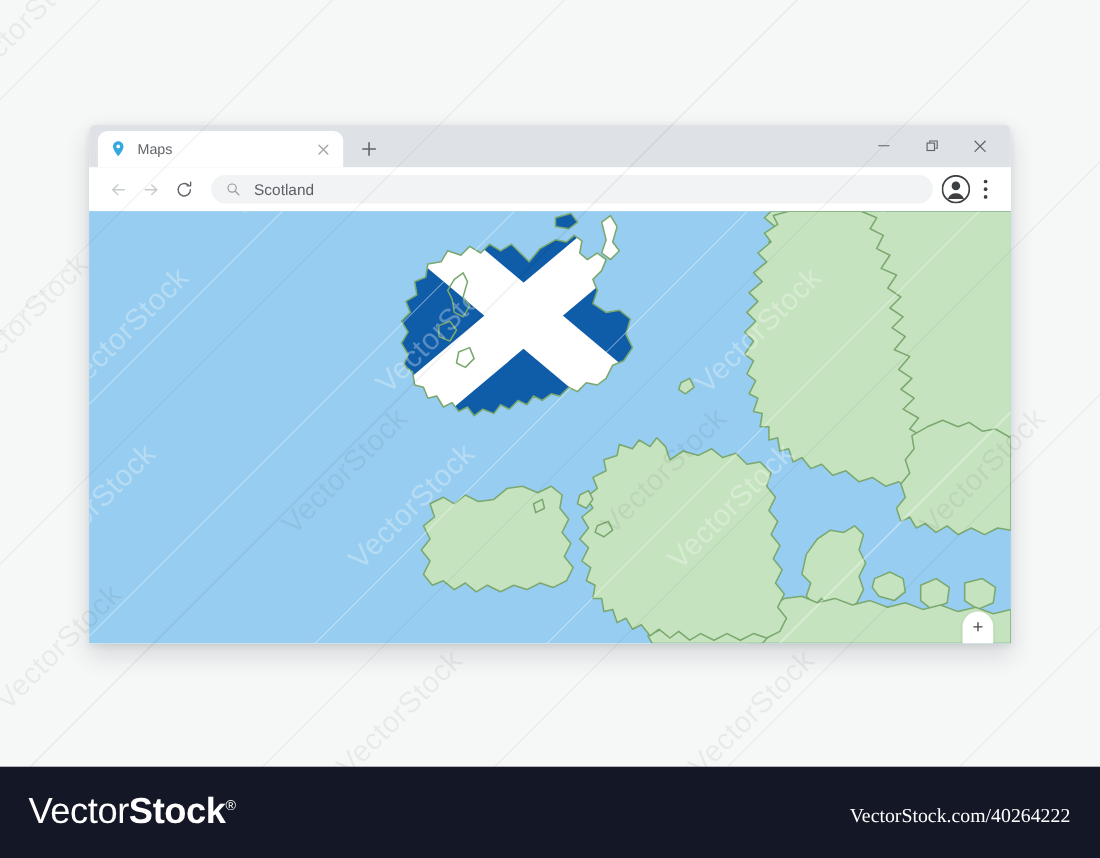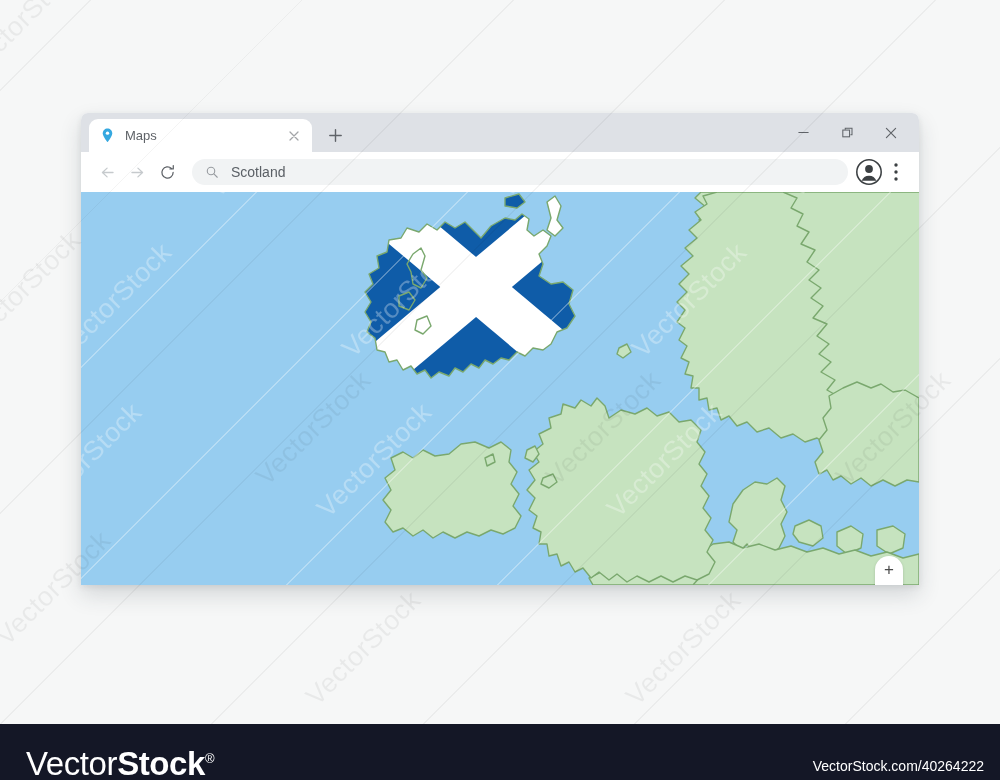--- a/index.html
+++ b/index.html
@@ -166,43 +166,43 @@
     height: 27px;
     display: flex; align-items: center; justify-content: center;
     font-size: 17px; color: #4a4a4a; line-height: 1;
     font-family: "Liberation Sans", sans-serif;
   }
 
   
   #footer {
     position: absolute;
     left: 0; bottom: 0;
-    width: 1000px; height: 56px;
+    width: 1000px; height: 83px;
     background: #141726;
     z-index: 9;
   }
   .vslogo {
     position: absolute;
     left: 26px; top: 21px;
     font-size: 33px;
     color: #ffffff;
     letter-spacing: -0.4px;
     white-space: nowrap;
     font-family: "Liberation Sans", sans-serif;
   }
   .vslogo .thin { font-weight: 300; }
   .vslogo .bold { font-weight: 700; }
   .vslogo .reg { font-size: 13px; vertical-align: super; font-weight: 400; }
   .vsurl {
     position: absolute;
-    right: 16px; top: 34px;
-    font-size: 14px;
+    right: 27px; top: 34px;
+    font-size: 18px;
     color: #ffffff;
     white-space: nowrap;
-    font-family: Liberation Sans, sans-serif;
+    font-family: Liberation Serif, serif;
   }
 </style>
 </head>
 <body>
 
 <div id="stage">
 
   <div class="bg-stripes"></div>
 
   <div class="ghost-layer">

